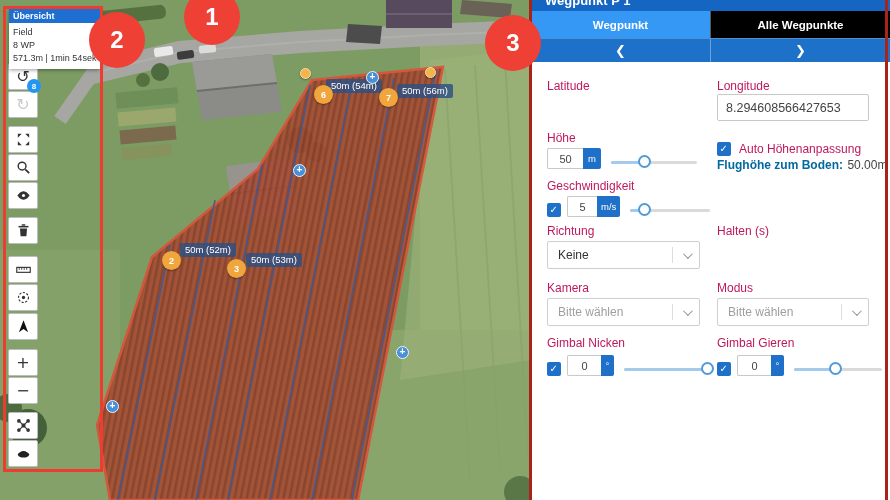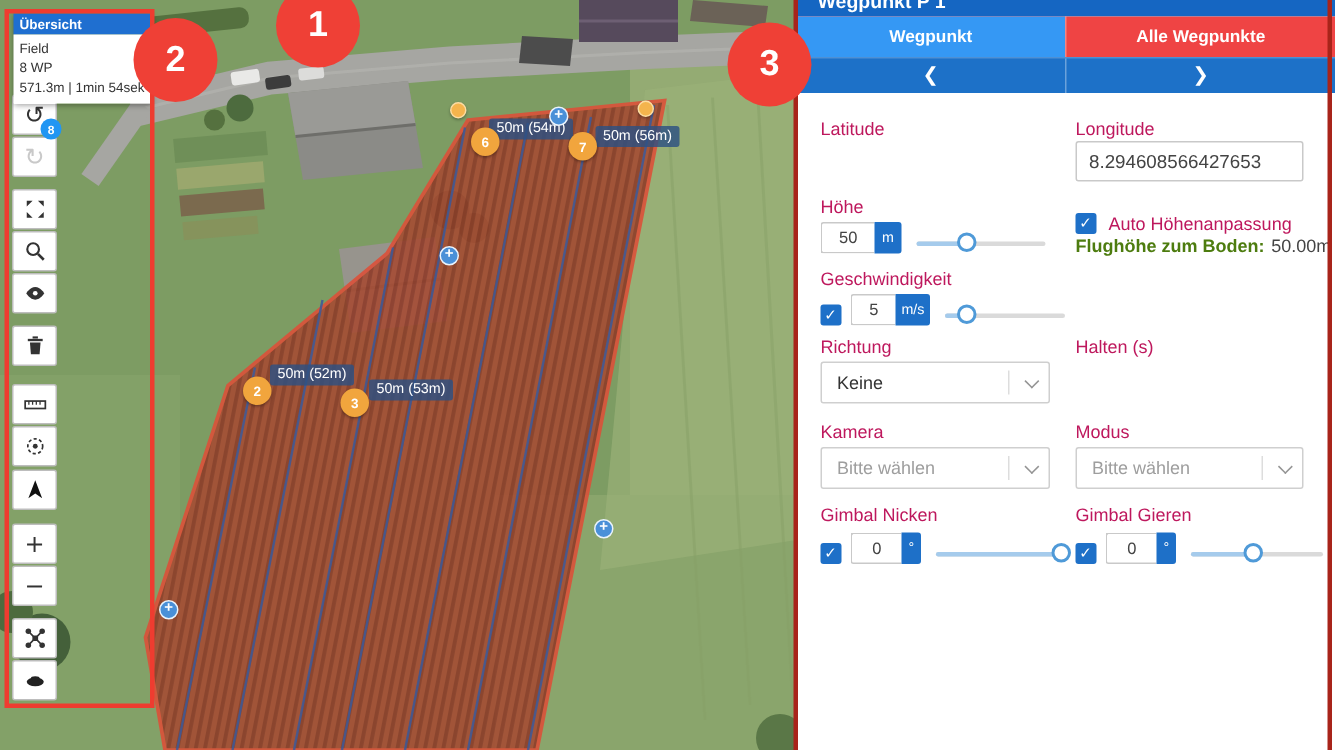--- a/index.html
+++ b/index.html
@@ -41,21 +41,21 @@
   .tb svg { width:17px; height:17px; }
   .tb.disabled { color:#c9c9c9; }
   .tb-badge { position:absolute; left:27px; top:79px; z-index:12; width:14px; height:14px;
     border-radius:50%; background:#2196f3; color:#fff; font-size:8px; font-weight:bold;
     display:flex; align-items:center; justify-content:center; }
 
   
   .panel { position:absolute; left:531px; top:0; width:359px; height:500px; background:#fff; z-index:15; }
   .panel-title { position:absolute; left:0; top:0; width:100%; height:11px; background:#1566c2; overflow:hidden; }
   .panel-title span { display:block; margin:-7px 0 0 14px; color:#fff; font-weight:bold; font-size:13px; }
-  .tabs { position:absolute; left:0; top:11px; width:100%; height:27px; background:#ef4444; display:flex; }
+  .tabs { position:absolute; left:0; top:11px; width:100%; height:27px; background:#000000; display:flex; }
   .tab { flex:1; display:flex; align-items:center; justify-content:center; color:#fff;
     font-size:11.5px; font-weight:600; cursor:pointer; }
   .tab.active { background:#3598f4; }
   .tab + .tab { border-left:1px solid rgba(255,255,255,.35); }
   .wp-nav { position:absolute; left:0; top:38px; width:100%; height:24px; background:#1d71c8;
     display:flex; border-top:1px solid rgba(255,255,255,.22); }
   .wp-nav .nav-half { flex:1; display:flex; align-items:center; justify-content:center;
     color:#fff; font-size:13px; cursor:pointer; font-family:"DejaVu Sans", sans-serif; }
   .wp-nav .nav-half + .nav-half { border-left:1px solid rgba(255,255,255,.35); }
 
@@ -78,21 +78,21 @@
   .slider .handle { position:absolute; top:0; width:13px; height:13px; border-radius:50%;
     background:#fff; border:2px solid #4f9ad8; margin-left:-7px; }
   .select { position:absolute; height:28px; border:1px solid #cfcfcf; border-radius:2px;
     background:#fff; display:flex; align-items:center; cursor:pointer; }
   .select .sel-val { flex:1; padding-left:10px; font-size:12px; color:#333; }
   .select .sel-val.placeholder { color:#9e9e9e; }
   .select .sel-sep { width:1px; height:16px; background:#ddd; }
   .select .chev { width:26px; display:flex; align-items:center; justify-content:center; }
   .select .chev i { display:block; width:7px; height:7px; border-right:1.5px solid #949494;
     border-bottom:1.5px solid #949494; transform:rotate(45deg) translateY(-2px); }
-  .bold-val b { font-size:12px; color:#4d7c0f; }
+  .bold-val b { font-size:12px; color:#0369a1; }
   .bold-val span { font-size:12px; color:#444; }
 
   
   .anno-rect2 { position:absolute; left:3px; top:6px; width:100px; height:466px;
     border:3px solid #ee3c30; z-index:20; pointer-events:none; }
   .anno-rect3 { position:absolute; left:529px; top:-8px; width:359px; height:516px;
     border:3px solid #a8241a; z-index:20; pointer-events:none; }
   .anno-circle { position:absolute; width:56px; height:56px; border-radius:50%; background:#ef4036;
     color:#fff; font-size:24px; font-weight:bold; display:flex; align-items:center;
     justify-content:center; z-index:30; pointer-events:none; }

